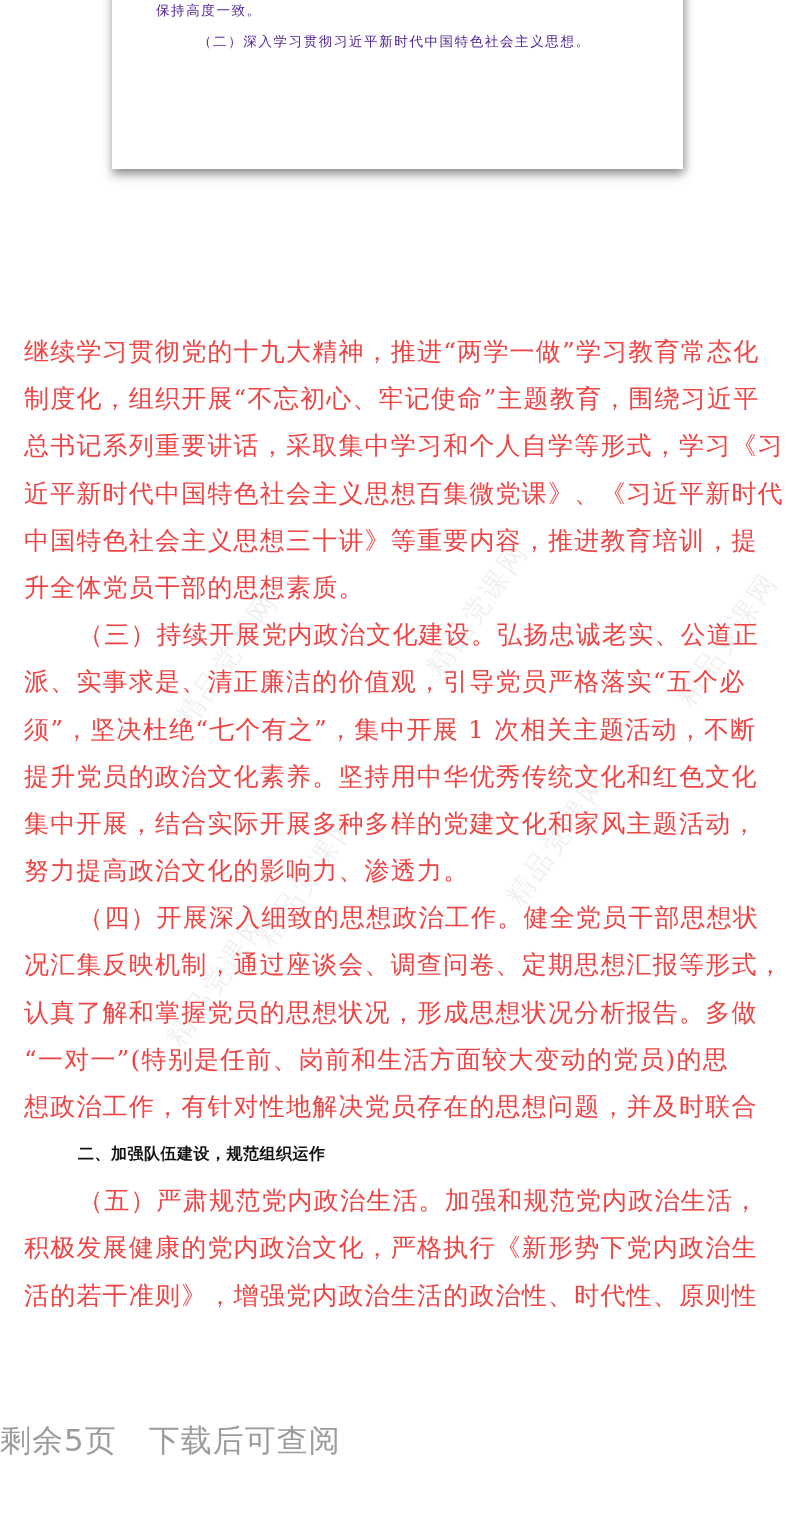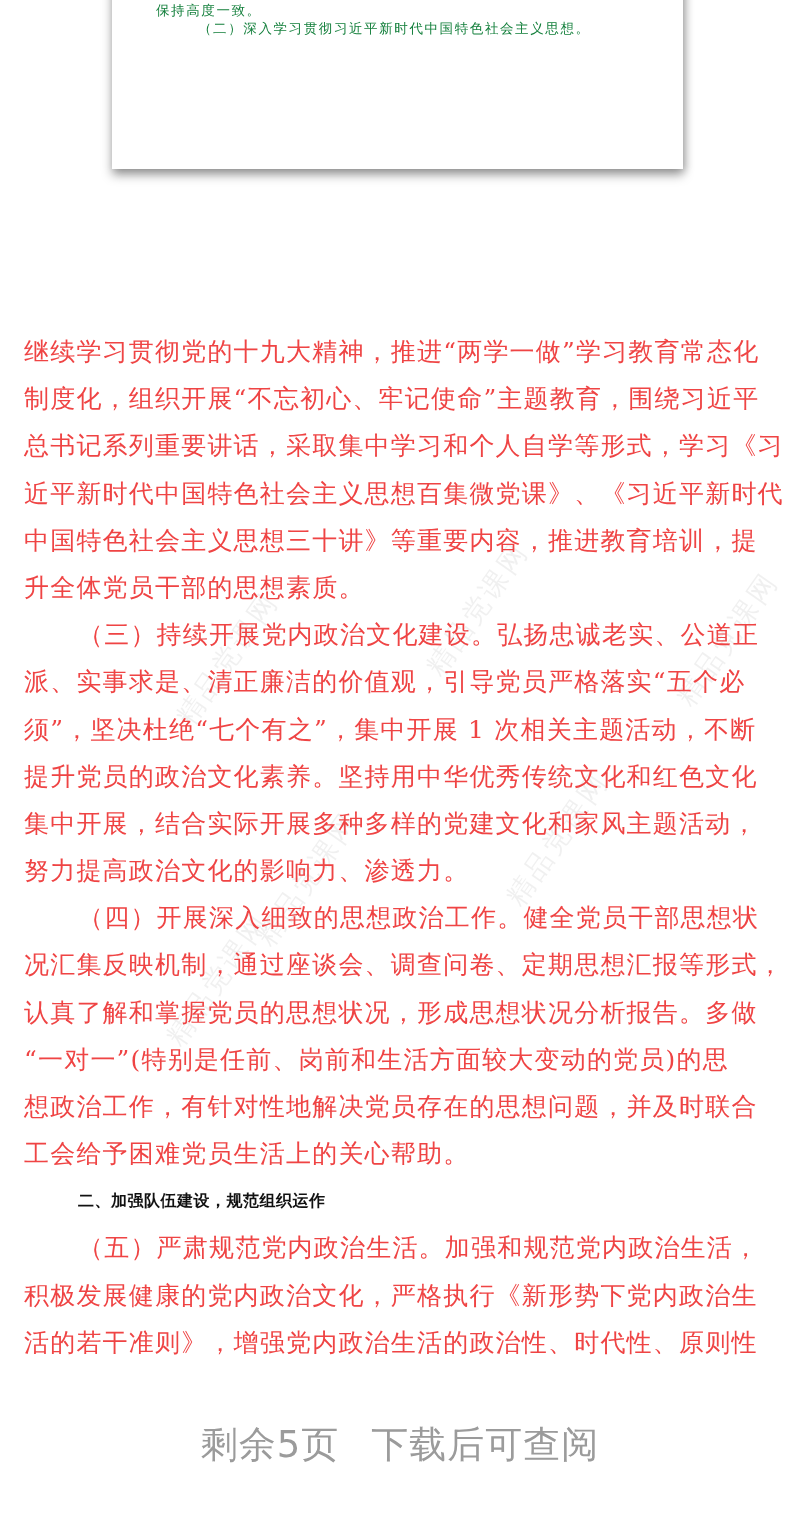--- a/index.html
+++ b/index.html
@@ -22,25 +22,25 @@
     top: -20px;
     width: 571px;
     height: 189px;
     background: #ffffff;
     box-shadow: 0 6px 10px rgba(0,0,0,0.35), 3px 2px 8px rgba(0,0,0,0.18);
   }
   .prev-line {
     position: absolute;
     font-size: 13.5px;
     letter-spacing: 1.6px;
-    color: #15803d;
+    color: #4c1d95;
     white-space: nowrap;
   }
   .prev-line.l1 { left: 44px; top: 22px; }
-  .prev-line.l2 { left: 86px; top: 40px; }
+  .prev-line.l2 { left: 86px; top: 53px; }
 
   
   .doc {
     position: absolute;
     left: 24px;
     top: 328px;
     width: 760px;
   }
   .line {
     height: 47.2px;
@@ -74,23 +74,23 @@
     pointer-events: none;
     letter-spacing: 3px;
   }
 
   
   .remaining {
     position: absolute;
     left: 0;
     top: 1420px;
     width: 800px;
-    text-align: center;
+    text-align: left;
     font-family: "DejaVu Sans", "Liberation Sans", sans-serif;
-    font-size: 37px;
+    font-size: 31px;
     color: #9b9b9b;
     letter-spacing: 1px;
   }
   .remaining .gap { display: inline-block; width: 32px; }
 </style>
 </head>
 <body>
 
 <div class="wm" style="left:150px; top:640px;">精品党课网</div>
 <div class="wm" style="left:400px; top:590px;">精品党课网</div>
@@ -127,21 +127,20 @@
   </div>
 
   <div>
     <div class="line indent">
       <span class="bold">（四）开展深入细致的思想政治工作。</span><span>健全党员干部思想状</span>
     </div>
     <div class="line">况汇集反映机制，通过座谈会、调查问卷、定期思想汇报等形式，</div>
     <div class="line">认真了解和掌握党员的思想状况，形成思想状况分析报告。多做</div>
     <div class="line">“一对一”(特别是任前、岗前和生活方面较大变动的党员)的思</div>
     <div class="line">想政治工作，有针对性地解决党员存在的思想问题，并及时联合</div>
-    <div class="line">工会给予困难党员生活上的关心帮助。</div>
   </div>
 
   <div class="heading">二、加强队伍建设，规范组织运作</div>
 
   <div>
     <div class="line indent">
       <span class="bold">（五）严肃规范党内政治生活。</span><span>加强和规范党内政治生活，</span>
     </div>
     <div class="line">积极发展健康的党内政治文化，严格执行《新形势下党内政治生</div>
     <div class="line">活的若干准则》，增强党内政治生活的政治性、时代性、原则性</div>

